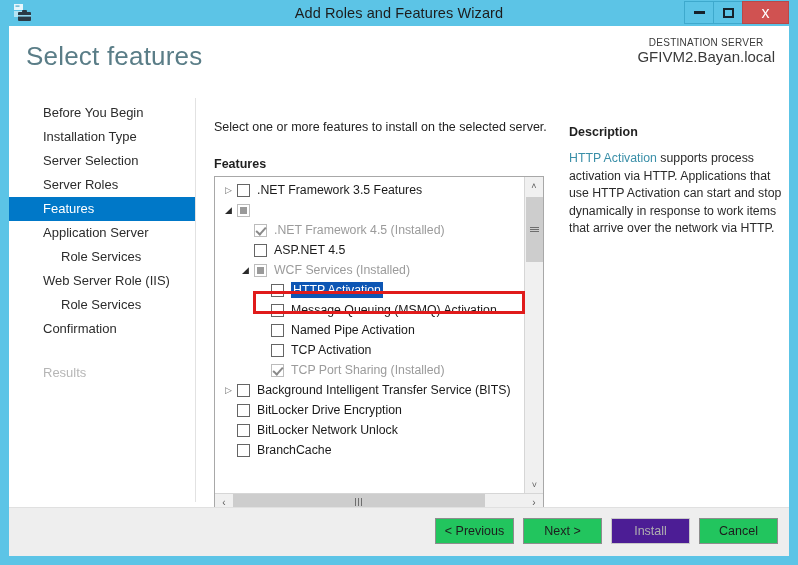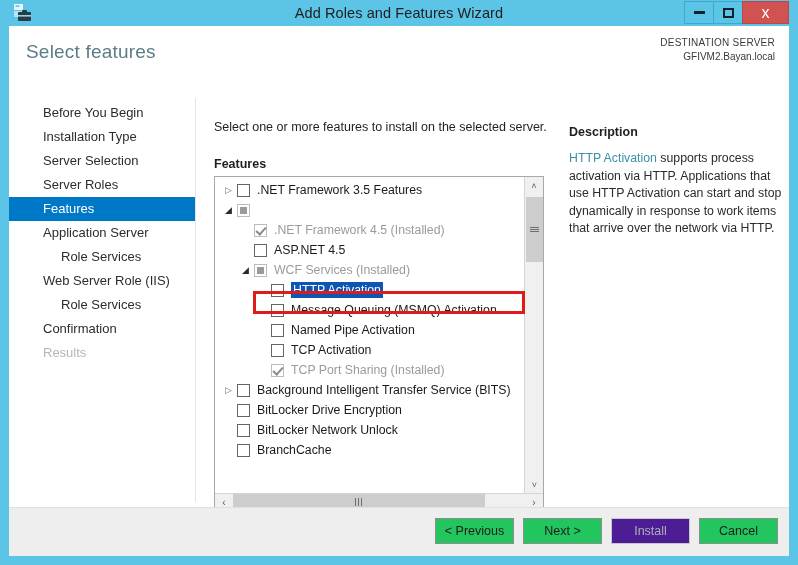--- a/index.html
+++ b/index.html
@@ -87,21 +87,21 @@
 
   
   .page-header {
     position: relative;
     height: 72px;
   }
   .page-title {
     position: absolute;
     left: 17px;
     top: 15px;
-    font-size: 19px;
+    font-size: 26px;
     font-weight: 400;
     color: #5a7d87;
     letter-spacing: .2px;
     font-family: "Liberation Sans", sans-serif;
   }
   .dest-server {
     position: absolute;
     right: 14px;
     top: 10px;
     text-align: right;
@@ -109,21 +109,21 @@
   }
   .dest-label {
     font-size: 10px;
     color: #3a3a3a;
     letter-spacing: .25px;
     display: block;
     font-family: "Liberation Sans", sans-serif;
     text-align: center;
   }
   .dest-value {
-    font-size: 10px;
+    font-size: 15px;
     color: #3a3a3a;
     display: block;
     font-family: "Liberation Sans", sans-serif;
   }
 
   
   .main {
     position: relative;
     height: 406px;
   }
@@ -150,21 +150,21 @@
     font-size: 13px;
     color: #2c2c2c;
     white-space: nowrap;
     font-family: "Liberation Sans", sans-serif;
   }
   .nav-item.indent { padding-left: 52px; }
   .nav-item.active {
     background: #0078c8;
     color: #ffffff;
   }
-  .nav-item.disabled { color: #b6b6b6; }
+  .nav-item.disabled { color: #b6b6b6; margin-top: 20px; }
 
   
   .content {
     position: absolute;
     left: 205px;
     top: 0;
     width: 340px;
   }
   .instruction {
     font-size: 12.5px;

